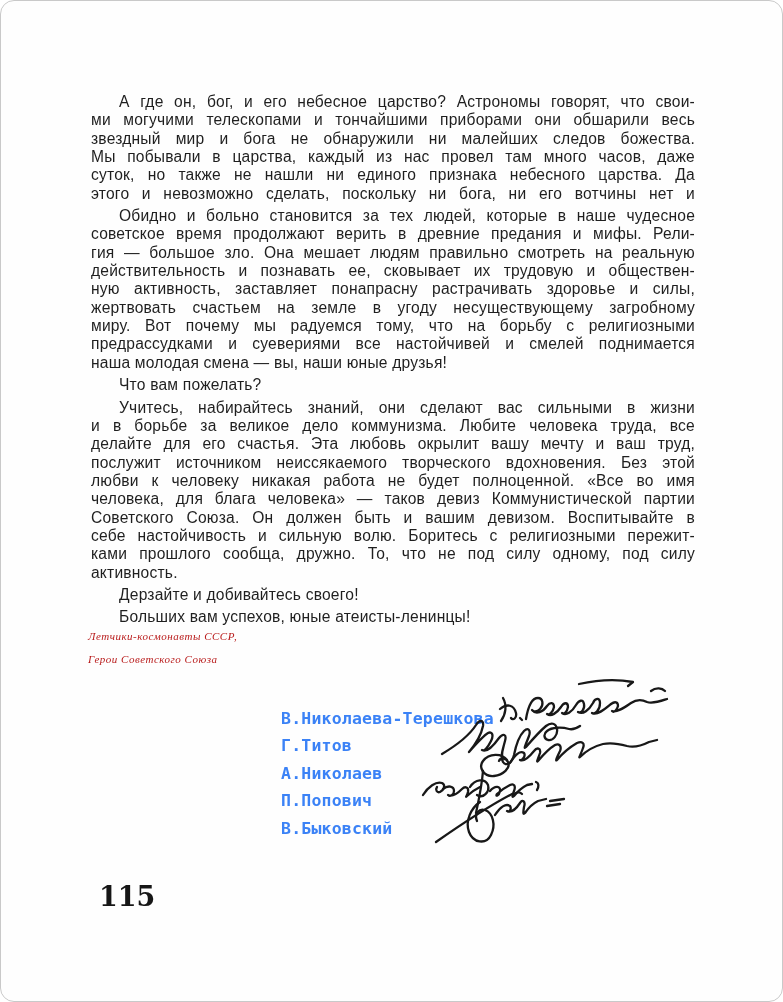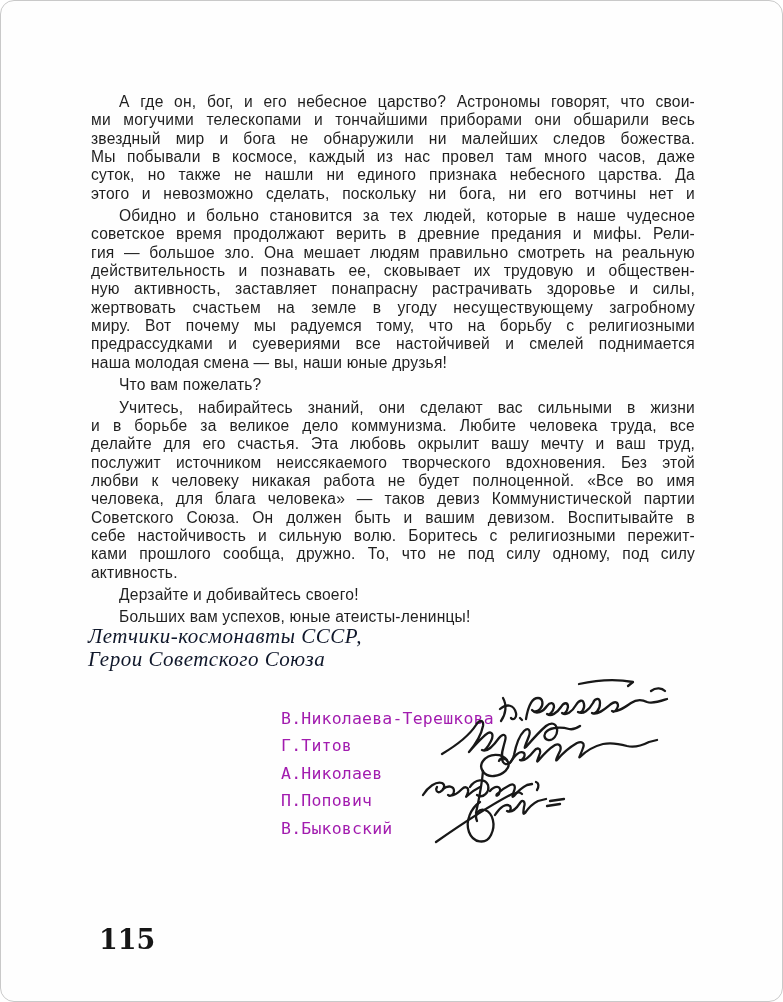--- a/index.html
+++ b/index.html
@@ -32,35 +32,35 @@
     white-space: normal;
   }
   .line.last { text-align-last: left; }
   .line.indent { text-indent: 28px; }
   .signoff {
     position: absolute;
     left: 87px;
     top: 624px;
     font-family: "Liberation Serif", serif;
     font-style: italic;
-    font-size: 21px;
+    font-size: 11px;
     line-height: 22.5px;
     letter-spacing: 0.5px;
-    color: #0f172a;
+    color: #b91c1c;
   }
   .signatories {
     position: absolute;
     left: 280px;
     top: 704px;
     font-family: "DejaVu Sans Mono", monospace;
-    font-weight: normal;
+    font-weight: bold;
     font-size: 16.5px;
     line-height: 27.4px;
     letter-spacing: 0.2px;
-    color: #a21caf;
+    color: #3b82f6;
   }
   .signatures-svg {
     position: absolute;
     left: 418px;
     top: 673px;
     width: 290px;
     height: 205px;
   }
   .signatures-svg path {
     fill: none;
@@ -70,34 +70,33 @@
     stroke-linejoin: round;
   }
   .page-number {
     position: absolute;
     left: 98px;
     top: 880px;
     font-family: "DejaVu Serif", serif;
     font-weight: bold;
     font-size: 27px;
     color: #161616;
-    margin-top: 43px;
   }
 </style>
 </head>
 <body>
 
 <div class="page">
 
   <div class="text-block">
       <div class="para">
         <div class="line indent">А где он, бог, и его небесное царство? Астрономы говорят, что свои-</div>
         <div class="line">ми могучими телескопами и тончайшими приборами они обшарили весь</div>
         <div class="line">звездный мир и бога не обнаружили ни малейших следов божества.</div>
-        <div class="line">Мы побывали в космосе, каждый из нас провел там много часов, даже</div>
+        <div class="line">Мы побывали в царства, каждый из нас провел там много часов, даже</div>
         <div class="line">суток, но также не нашли ни единого признака небесного царства. Да</div>
         <div class="line">этого и невозможно сделать, поскольку ни бога, ни его вотчины нет и</div>
       </div>
       <div class="para">
         <div class="line indent">Обидно и больно становится за тех людей, которые в наше чудесное</div>
         <div class="line">советское время продолжают верить в древние предания и мифы. Рели-</div>
         <div class="line">гия — большое зло. Она мешает людям правильно смотреть на реальную</div>
         <div class="line">действительность и познавать ее, сковывает их трудовую и обществен-</div>
         <div class="line">ную активность, заставляет понапрасну растрачивать здоровье и силы,</div>
         <div class="line">жертвовать счастьем на земле в угоду несуществующему загробному</div>

